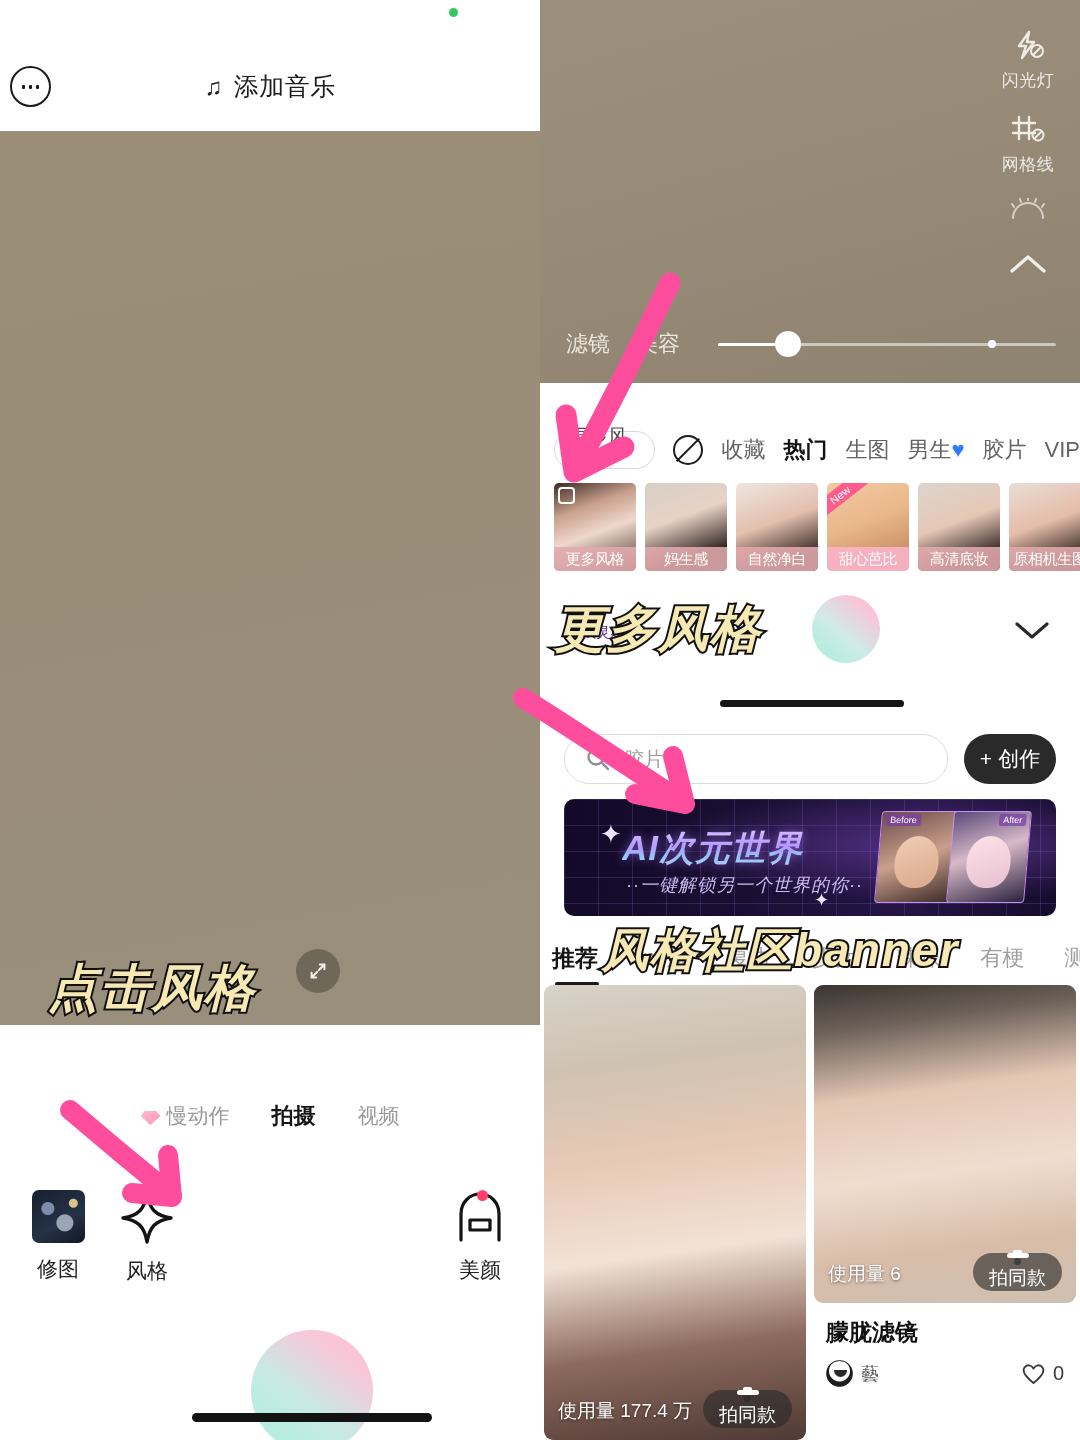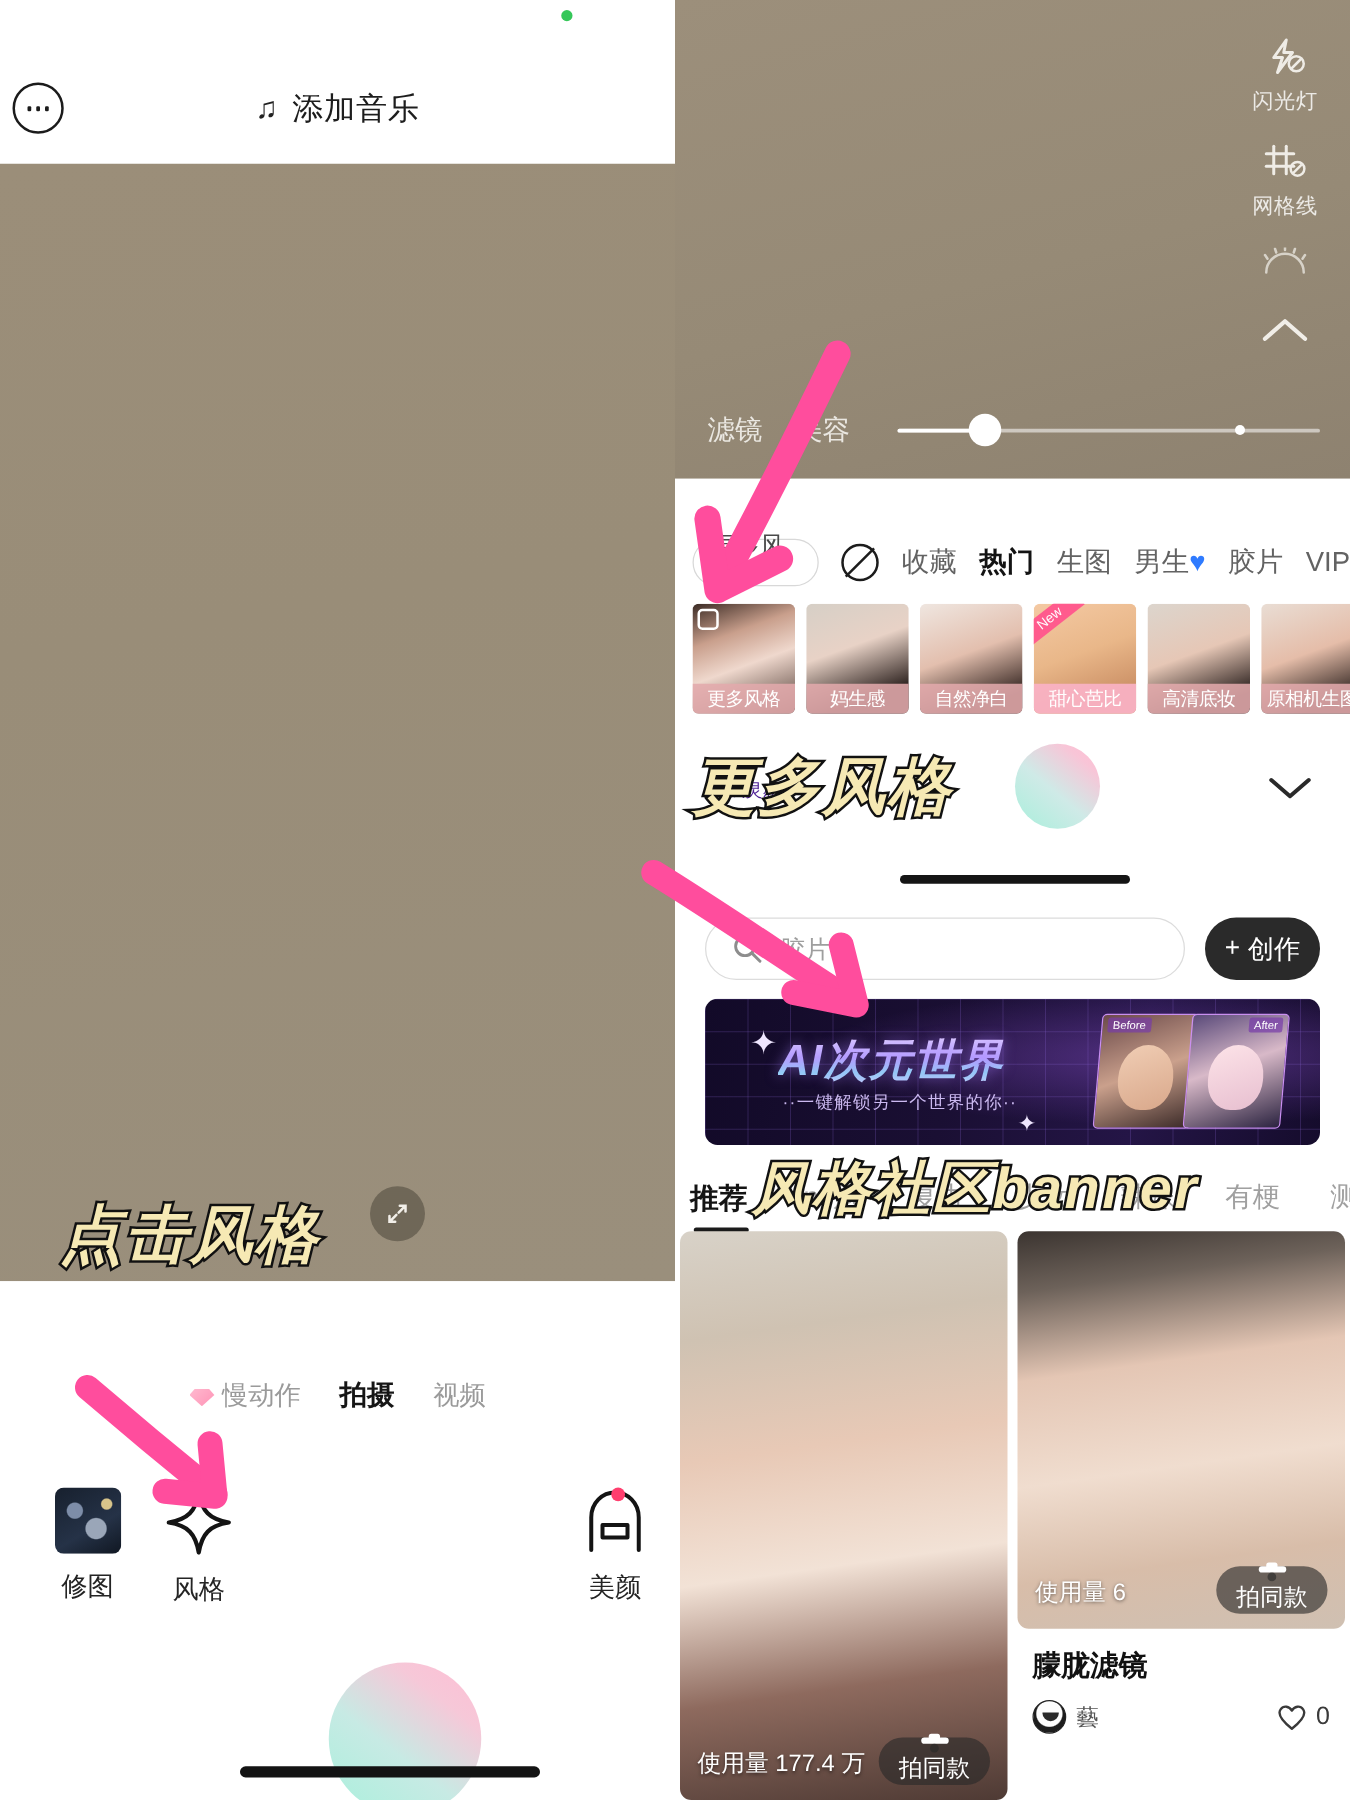--- a/index.html
+++ b/index.html
@@ -52,32 +52,32 @@
     display: flex; align-items: center; justify-content: center;
   }
   .expand-btn svg { width: 22px; height: 22px; }
 
   .left-bottom {
     position: absolute; left: 0; top: 1025px; width: 540px; height: 415px;
     background: #fff;
   }
   .mode-row {
     position: absolute; left: 0; top: 76px; width: 540px;
-    display: flex; align-items: center; justify-content: center; gap: 31px;
+    display: flex; align-items: center; justify-content: center; gap: 42px;
   }
   .mode-item { font-size: 21px; color: #9a9a9a; }
   .mode-item.active { color: #161616; font-weight: 700; font-size: 22px; }
   .diamond {
     display: inline-block; width: 20px; height: 14px; margin-right: 6px;
     background: linear-gradient(135deg,#ffb9cf,#ff93b6);
     clip-path: polygon(50% 100%, 0% 35%, 22% 0%, 78% 0%, 100% 35%);
     vertical-align: -2px;
   }
   .cam-ctrl-row {
-    position: absolute; left: 12px; top: 150px; width: 540px; height: 160px;
+    position: absolute; left: 0; top: 150px; width: 540px; height: 160px;
   }
   .ctrl { position: absolute; text-align: center; width: 110px; }
   .ctrl-label { font-size: 21px; color: #242424; margin-top: 12px; display: block; }
   .ctrl-edit { left: 3px; top: 15px; }
   .thumb-edit {
     width: 53px; height: 53px; border-radius: 7px; margin: 0 auto;
     background:
       radial-gradient(circle at 30% 35%, #7d8da8 0 6px, transparent 7px),
       radial-gradient(circle at 62% 62%, #9aa6b8 0 8px, transparent 9px),
       radial-gradient(circle at 78% 25%, #d8c48a 0 4px, transparent 5px),
@@ -254,21 +254,21 @@
   .banner-title {
     position: absolute; left: 58px; top: 26px;
     font-size: 35px; font-weight: 700; font-style: italic;
     letter-spacing: 1px;
     background: linear-gradient(180deg,#e9d9ff 0%,#b9a6ff 45%,#8fd8f5 70%,#dcc8ff 100%);
     -webkit-background-clip: text; background-clip: text; color: transparent;
     text-shadow: 0 0 10px rgba(170,130,255,.55);
   }
   .banner-sub {
     position: absolute; left: 62px; top: 74px;
-    font-size: 14px; color: #cbb9f0; letter-spacing: 1px;
+    font-size: 18px; color: #cbb9f0; letter-spacing: 1px; font-style: italic;
   }
   .sparkle { position: absolute; color: #efe6ff; }
   .ba-pair { position: absolute; right: 14px; top: 8px; width: 170px; height: 100px; }
   .ba-card {
     position: absolute; top: 4px; width: 78px; height: 92px;
     border-radius: 4px; border: 1.6px solid #c98ff0; overflow: hidden;
   }
   .ba-before { left: 6px; background: linear-gradient(160deg,#6b4a4a,#caa08c 50%,#3b2a28); transform: skewX(-5deg); }
   .ba-after  { left: 78px; background: linear-gradient(160deg,#5a4a7a,#d8b9c8 45%,#2b2340); transform: skewX(-5deg); }
   .ba-tag {

